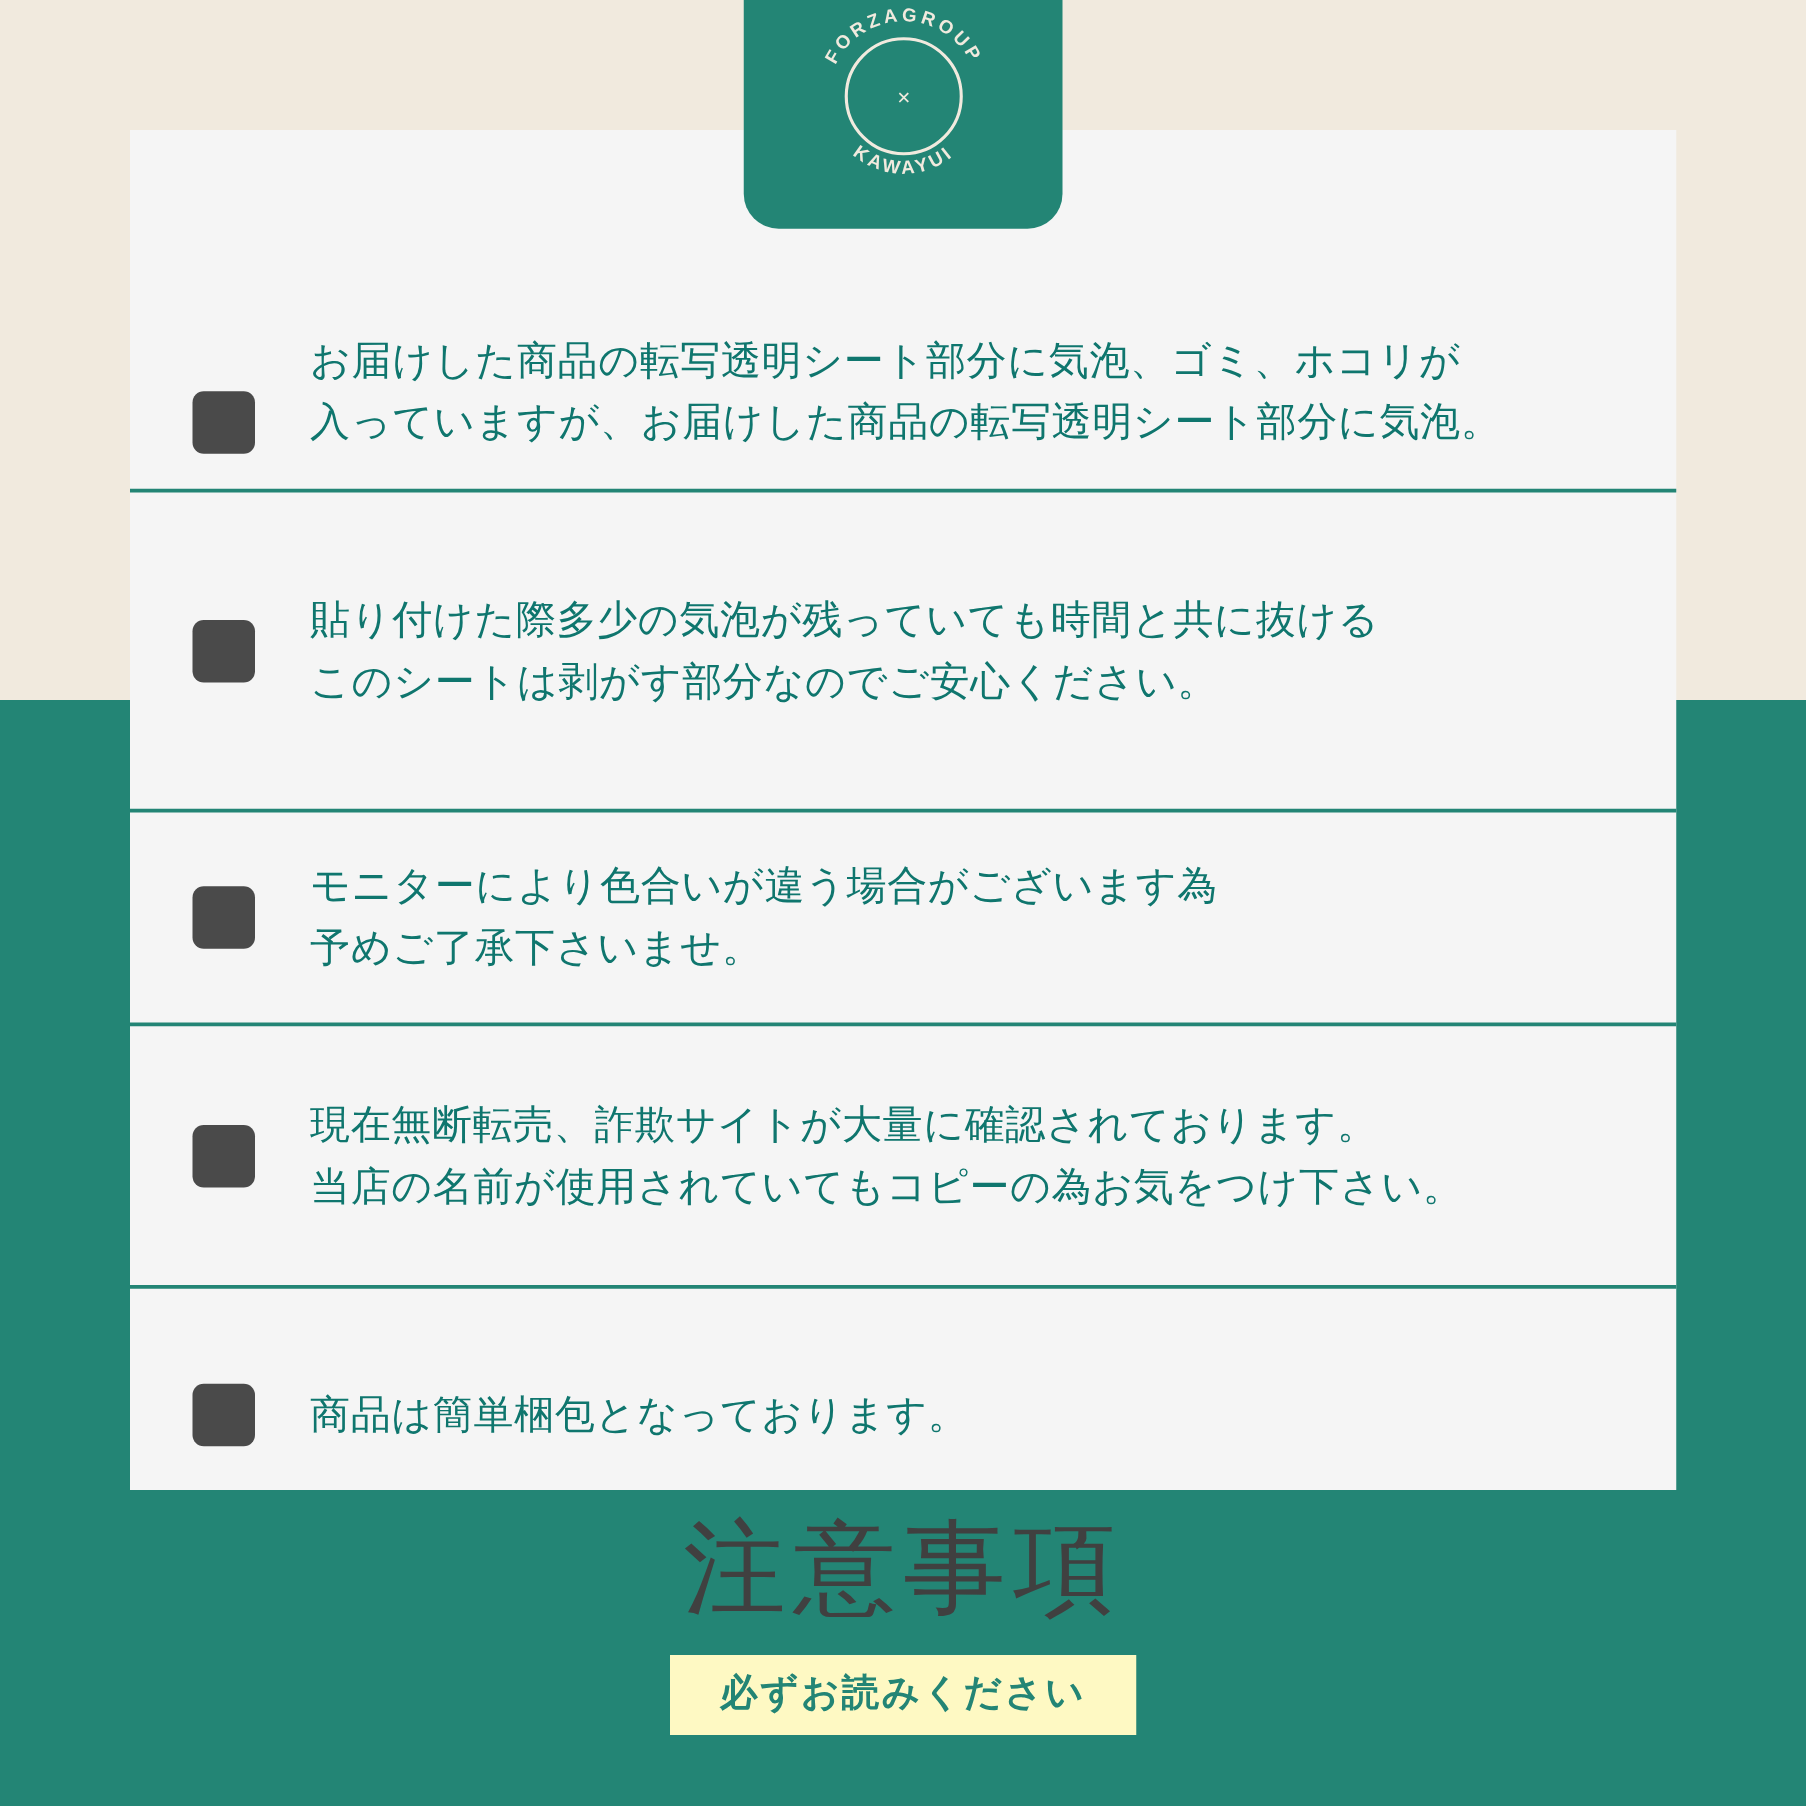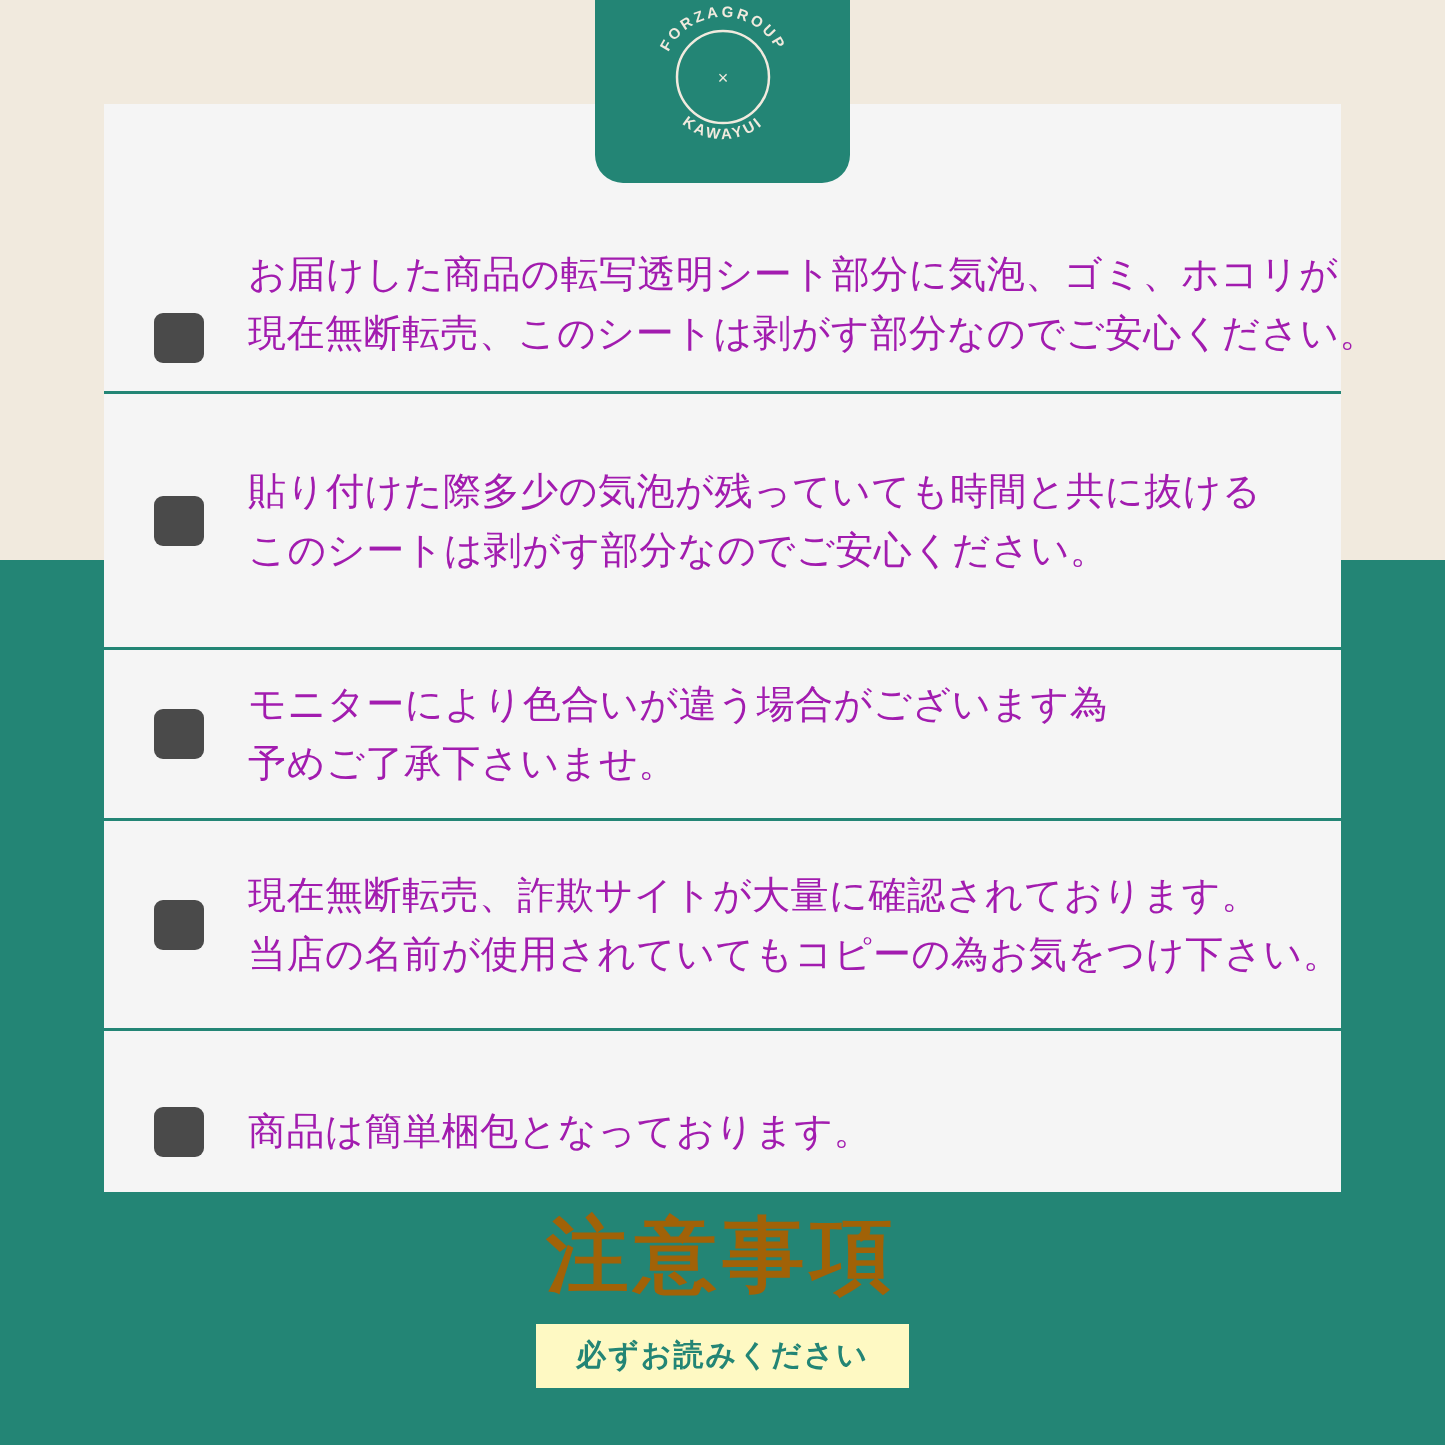--- a/index.html
+++ b/index.html
@@ -77,45 +77,45 @@
   .row-4 { height: 201px; }
   .bullet {
     width: 50px;
     height: 50px;
     background: #4a4a4a;
     border-radius: 9px;
     flex: 0 0 auto;
     margin-right: 44px;
   }
   .row-text {
-    font-size: 38px;
+    font-size: 32px;
     line-height: 1.55;
-    color: #a21caf;
+    color: #0f766e;
     letter-spacing: 0.5px;
     font-weight: 500;
   }
   .row-text .line {
     display: block;
     white-space: nowrap;
   }
   .footer {
     position: absolute;
     left: 0;
     top: 1192px;
     width: 1445px;
     height: 253px;
     z-index: 4;
     display: flex;
     flex-direction: column;
     align-items: center;
   }
   .footer-title {
     font-size: 82px;
-    font-weight: bold;
-    color: #a16207;
+    font-weight: normal;
+    color: #404040;
     letter-spacing: 6px;
     margin-top: 22px;
     line-height: 1;
   }
   .footer-pill {
     margin-top: 28px;
     background: #fef9c3;
     color: #238575;
     font-size: 30px;
     font-weight: bold;
@@ -148,21 +148,21 @@
     </svg>
   </div>
 
   <div class="card">
     <div class="rows">
 
       <div class="row row-0">
         <span class="bullet"></span>
         <span class="row-text">
           <span class="line">お届けした商品の転写透明シート部分に気泡、ゴミ、ホコリが</span>
-          <span class="line">現在無断転売、このシートは剥がす部分なのでご安心ください。</span>
+          <span class="line">入っていますが、お届けした商品の転写透明シート部分に気泡。</span>
         </span>
       </div>
 
       <div class="row row-1">
         <span class="bullet"></span>
         <span class="row-text">
           <span class="line">貼り付けた際多少の気泡が残っていても時間と共に抜ける</span>
           <span class="line">このシートは剥がす部分なのでご安心ください。</span>
         </span>
       </div>

